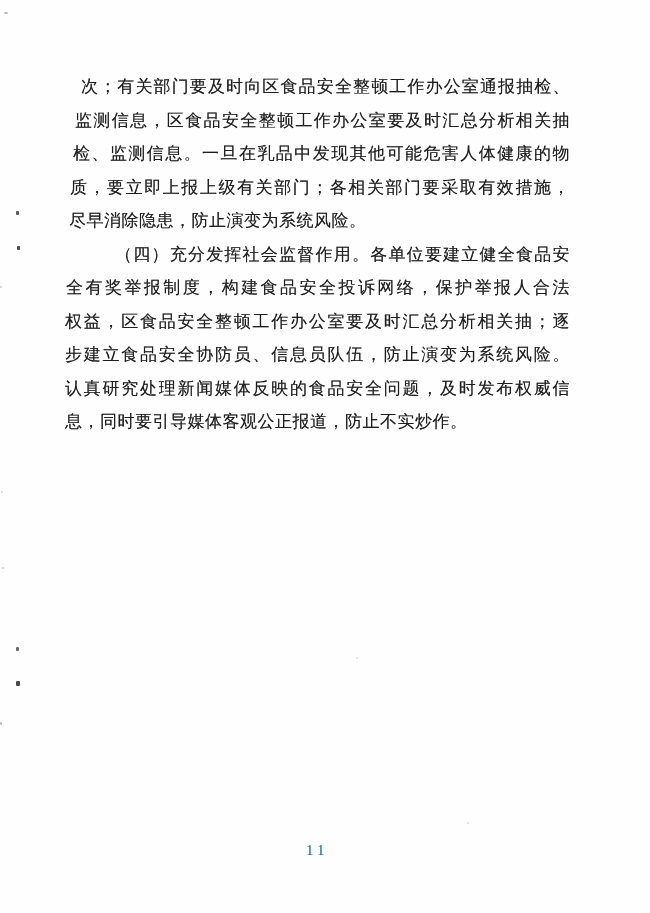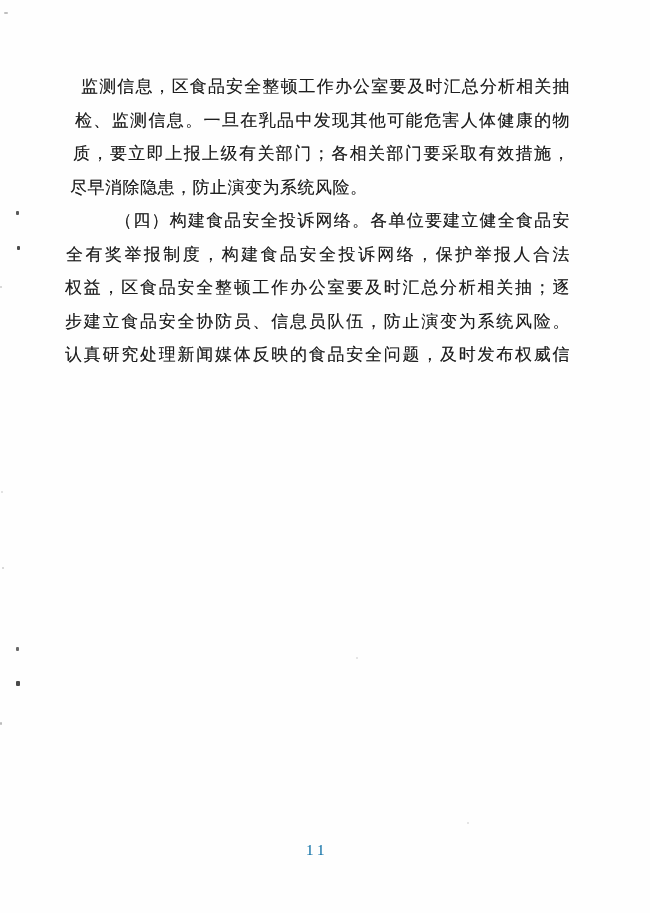--- a/index.html
+++ b/index.html
@@ -34,21 +34,21 @@
     text-shadow: 0 0 0.4px rgba(30,30,30,0.55);
   }
   .line.last-of-para {
     text-align-last: left;
   }
   
   .p1 .line:nth-child(1) { padding-left: 16px; }
   .p1 .line:nth-child(2) { padding-left: 10px; }
   .p1 .line:nth-child(3) { padding-left: 8px; }
   .p1 .line:nth-child(4) { padding-left: 5px; }
-  .p1 .line:nth-child(5) { padding-left: 4px; margin-left: 10px; }
+  .p1 .line:nth-child(5) { padding-left: 4px; }
   .p2 .line:nth-child(1) { padding-left: 50px; } 
   .p2 .line:nth-child(2) { padding-left: 1px; }
   .p2 .line:nth-child(3) { padding-left: 0px; }
   .p2 .line:nth-child(4) { padding-left: 0px; }
   .p2 .line:nth-child(5) { padding-left: 0px; }
   .p2 .line:nth-child(6) { padding-left: 0px; }
   .p2 .line:nth-child(7) { padding-left: 0px; }
 
   .page-number {
     position: absolute;
@@ -65,32 +65,34 @@
   }
 </style>
 </head>
 <body>
 
 <div class="page">
 
   <div class="text-block">
 
     <div class="p1">
+      <div class="line">次；有关部门要及时向区食品安全整顿工作办公室通报抽检、</div>
       <div class="line">监测信息，区食品安全整顿工作办公室要及时汇总分析相关抽</div>
       <div class="line">检、监测信息。一旦在乳品中发现其他可能危害人体健康的物</div>
       <div class="line">质，要立即上报上级有关部门；各相关部门要采取有效措施，</div>
       <div class="line last-of-para">尽早消除隐患，防止演变为系统风险。</div>
     </div>
 
     <div class="p2">
-      <div class="line">（四）构建食品安全投诉网络。各单位要建立健全食品安</div>
+      <div class="line">（四）充分发挥社会监督作用。各单位要建立健全食品安</div>
       <div class="line">全有奖举报制度，构建食品安全投诉网络，保护举报人合法</div>
       <div class="line">权益，区食品安全整顿工作办公室要及时汇总分析相关抽；逐</div>
       <div class="line">步建立食品安全协防员、信息员队伍，防止演变为系统风险。</div>
       <div class="line">认真研究处理新闻媒体反映的食品安全问题，及时发布权威信</div>
+      <div class="line last-of-para">息，同时要引导媒体客观公正报道，防止不实炒作。</div>
     </div>
 
   </div>
 
   <div class="page-number">11</div>
 
   <div class="speck" style="left:4px;  top:12px;  width:4px; height:2px; background:#bfbfbf;"></div>
   <div class="speck" style="left:16px; top:211px; width:3px; height:4px; background:#5a5a5a;"></div>
   <div class="speck" style="left:17px; top:246px; width:3px; height:4px; background:#4a4a4a;"></div>
   <div class="speck" style="left:0px;  top:286px; width:2px; height:2px; background:#cccccc;"></div>

